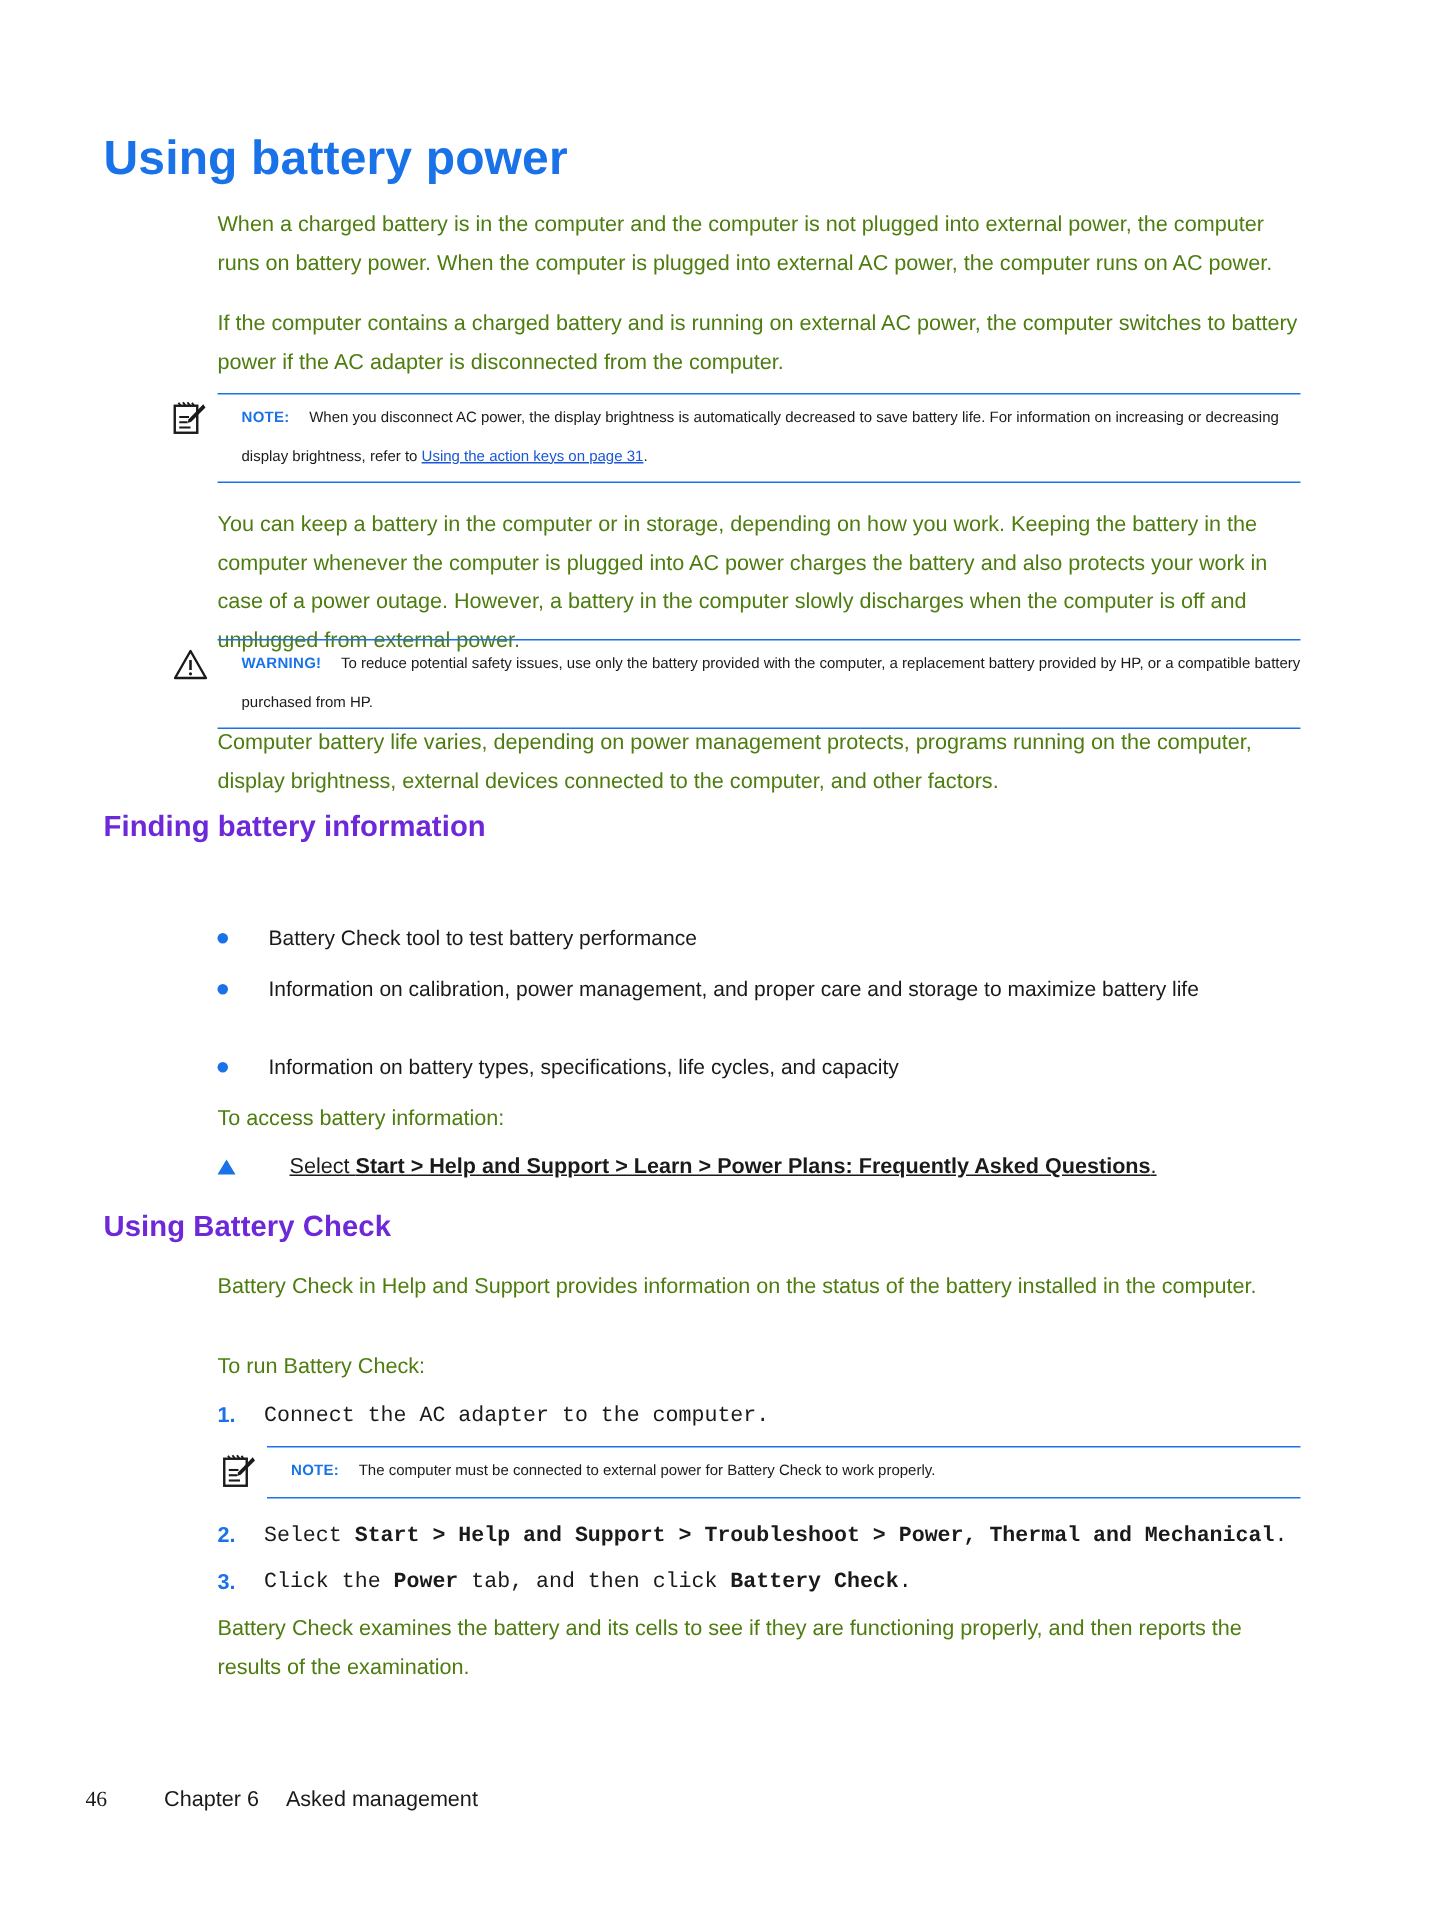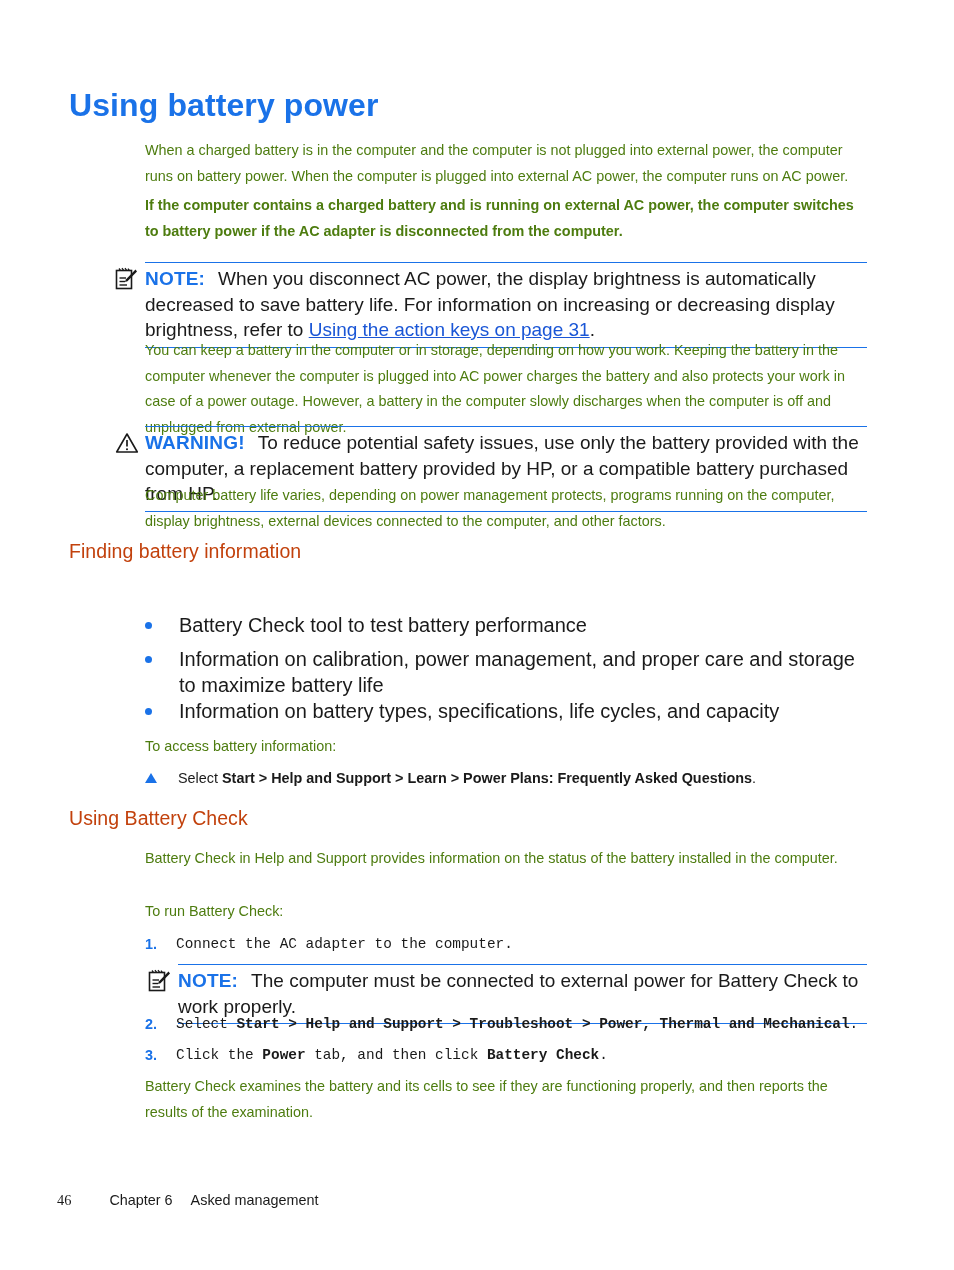--- a/index.html
+++ b/index.html
@@ -31,22 +31,22 @@
     font-weight: bold;
     color: #1a72e8;
     letter-spacing: 0.1px;
     line-height: 1.1;
     white-space: nowrap;
   }
   .h2 {
     position: absolute;
     left: 69px;
     font-size: 19.5px;
-    font-weight: normal;
-    color: #c2410c;
+    font-weight: bold;
+    color: #6d28d9;
     letter-spacing: 0.05px;
     line-height: 1.1;
     white-space: nowrap;
   }
   #h2-finding { top: 541px; }
   #h2-check   { top: 808px; }
 
   
   .para {
     position: absolute;
@@ -62,23 +62,24 @@
   .callout {
     position: absolute;
     left: 145px;
     width: 722px;
     border-top: 1.6px solid #1a72e8;
     border-bottom: 1.6px solid #1a72e8;
     box-sizing: border-box;
     padding: 3px 0 4px 0;
   }
   .callout .ctext {
-    font-size: 19px;
-    line-height: 25.5px;
-    color: #1a1a1a;
+    font-size: 10px;
+    line-height: 25.5px;
+    color: #1a1a1a;
+    margin-left: 16px;
   }
   .callout .label {
     font-weight: bold;
     color: #1a72e8;
     letter-spacing: 0.2px;
   }
   .callout .gap { display: inline-block; width: 13px; }
 
   .callout-icon {
     position: absolute;
@@ -91,21 +92,21 @@
   a.doclink {
     color: #1a56d6;
     text-decoration: underline;
   }
 
   
   .bullet-row {
     position: absolute;
     left: 145px;
     width: 722px;
-    font-size: 20px;
+    font-size: 14px;
     line-height: 25.5px;
     color: #1a1a1a;
   }
   .bullet-dot {
     position: absolute;
     left: 0px;
     top: 9px;
     width: 7px;
     height: 7px;
     border-radius: 50%;
@@ -130,21 +131,22 @@
     left: 0px;
     top: 7px;
     width: 0;
     height: 0;
     border-left: 6px solid transparent;
     border-right: 6px solid transparent;
     border-bottom: 10px solid #1a72e8;
   }
   .tri-text {
     display: block;
-    margin-left: 33px;
+    margin-left: 48px;
+    text-decoration: underline;
   }
 
   
   .num-row {
     position: absolute;
     left: 145px;
     width: 722px;
     font-size: 14.4px;
     line-height: 25.5px;
     color: #1a1a1a;
@@ -181,21 +183,21 @@
 </style>
 </head>
 <body>
 
 <div class="page">
 
   <div class="h1">Using battery power</div>
 
   <div class="para" style="top:138px;">When a charged battery is in the computer and the computer is not plugged into external power, the computer runs on battery power. When the computer is plugged into external AC power, the computer runs on AC power.</div>
 
-  <div class="para" style="top:193px;font-weight:bold;">If the computer contains a charged battery and is running on external AC power, the computer switches to battery power if the AC adapter is disconnected from the computer.</div>
+  <div class="para" style="top:204px;">If the computer contains a charged battery and is running on external AC power, the computer switches to battery power if the AC adapter is disconnected from the computer.</div>
 
   <div class="callout" style="top:262px;">
     <span class="callout-icon">
       <svg width="26" height="26" viewBox="0 0 26 26" xmlns="http://www.w3.org/2000/svg">
         <rect x="3.5" y="4.5" width="15" height="18" fill="#ffffff" stroke="#1a1a1a" stroke-width="1.6"></rect>
         <line x1="6.5" y1="12" x2="13" y2="12" stroke="#1a1a1a" stroke-width="1.4"></line>
         <line x1="6.5" y1="15.5" x2="12" y2="15.5" stroke="#1a1a1a" stroke-width="1.4"></line>
         <line x1="6.5" y1="19" x2="14" y2="19" stroke="#1a1a1a" stroke-width="1.4"></line>
         <path d="M22.5 3.5 L24 5.6 L14.5 15.2 L12 16 L12.8 13.5 Z" fill="#1a1a1a"></path>
         <path d="M6 2.5 l1.6 2.2 M9 2.2 l1.6 2.2 M12 2.2 l1.6 2.2 M15 2.6 l1.6 2.2" stroke="#1a1a1a" stroke-width="1.3" fill="none"></path>

